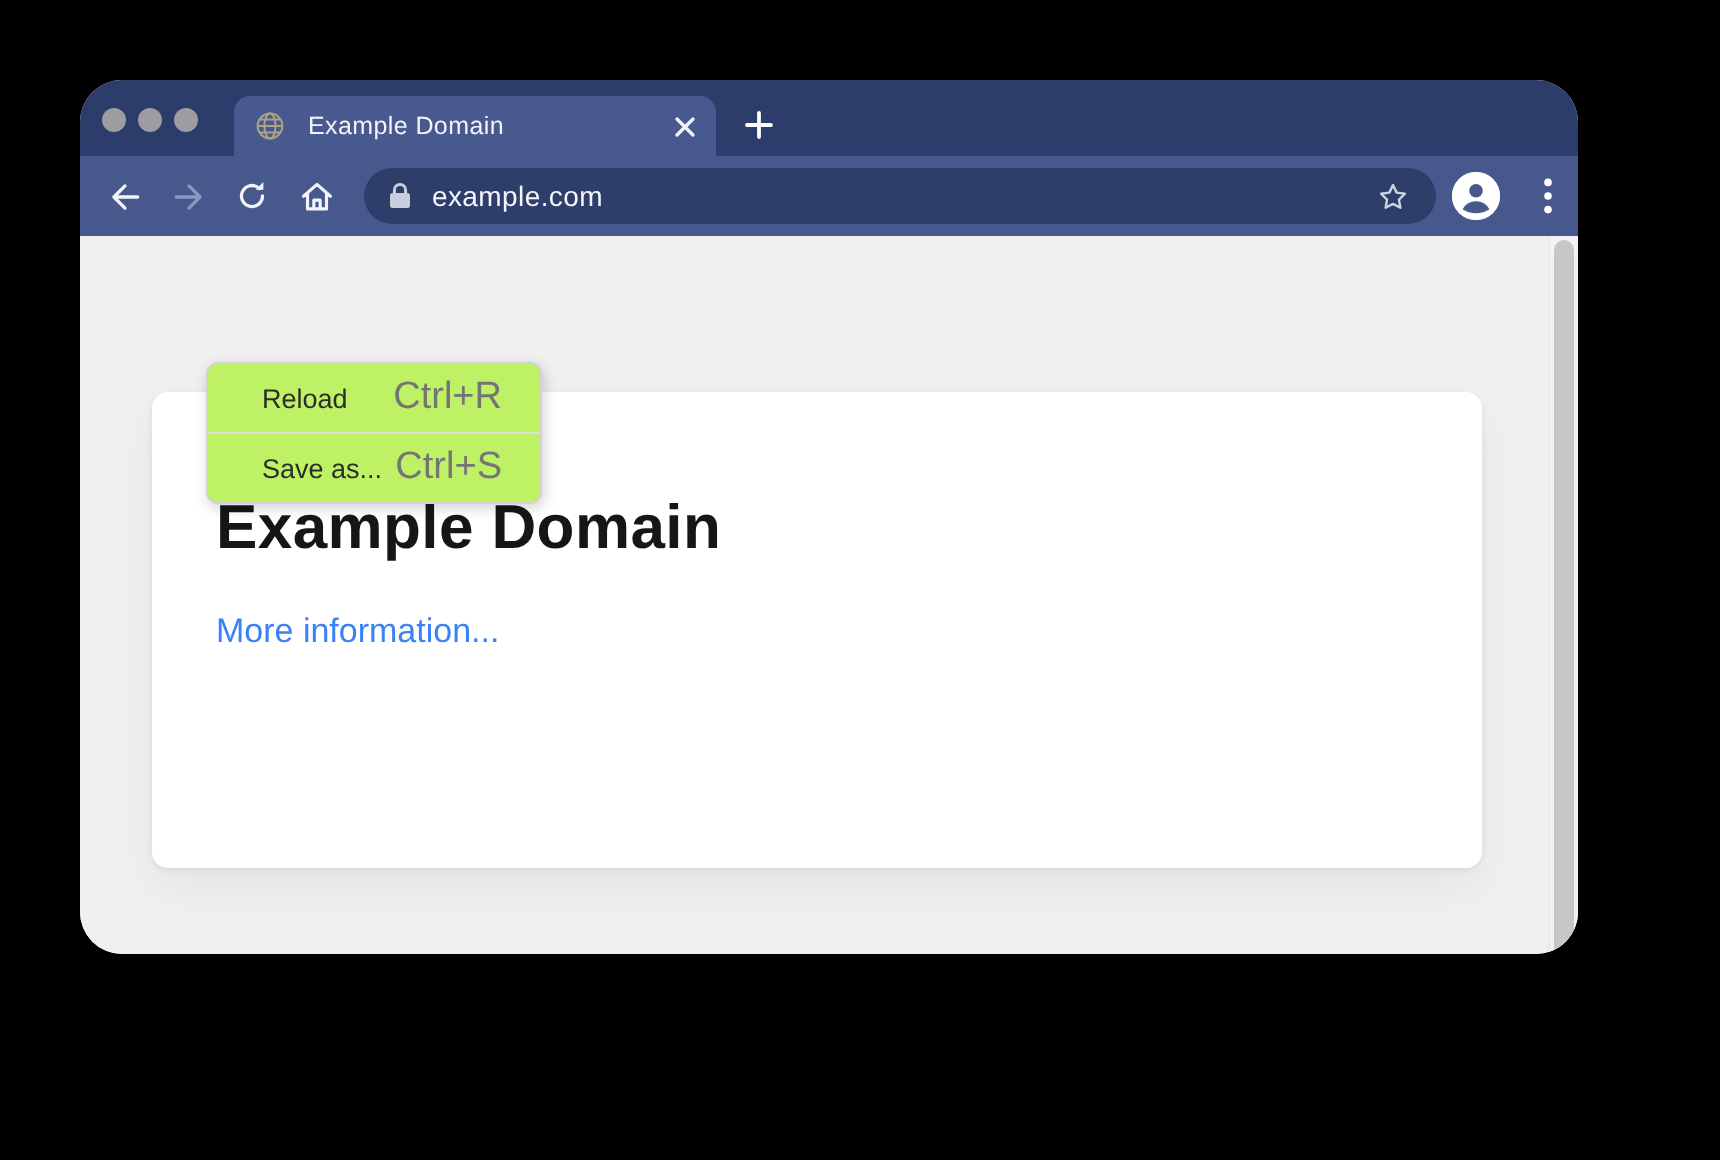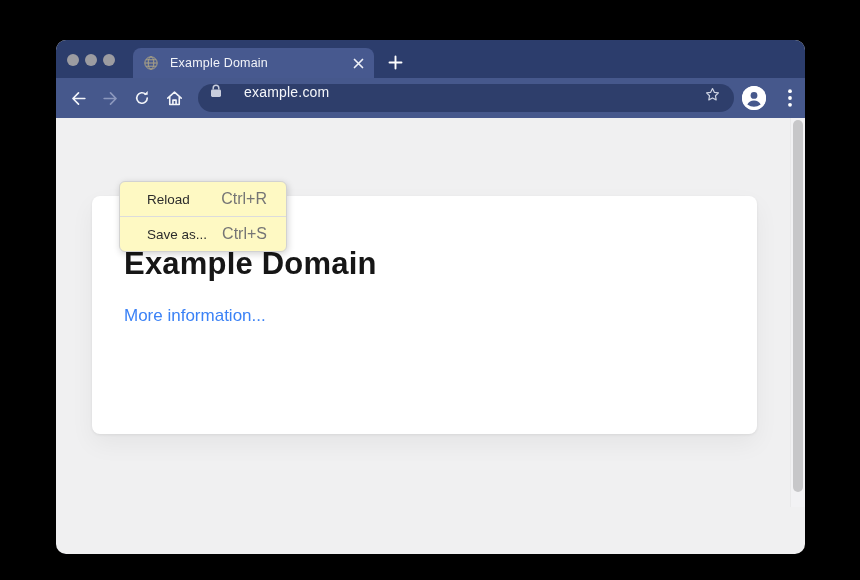--- a/index.html
+++ b/index.html
@@ -1,21 +1,21 @@
 <!DOCTYPE html>
 <html><head>
 <meta charset="utf-8">
 <style>
   * { margin:0; padding:0; box-sizing:border-box; }
   body { background:#000; width:860px; height:580px; overflow:hidden;
          font-family:"Liberation Sans", sans-serif; }
   .stage { position:relative; width:860px; height:580px; background:#000; }
 
-  .window { position:absolute; left:56px; top:40px; width:749px; height:514px;
-            border-radius:10px; overflow:hidden; background:#f0f0f1;
+  .window { position:absolute; left:40px; top:40px; width:749px; height:437px;
+            border-radius:21px; overflow:hidden; background:#f0f0f1;
             box-shadow:0 12px 40px rgba(0,0,0,.6); }
 
   
   .titlebar { position:relative; height:38px; background:#2c3d6c; }
   .traffic { position:absolute; left:11px; top:14px; display:flex; gap:6px; }
   .traffic .dot { width:12px; height:12px; border-radius:50%; background:#9c9ca1; }
   .tab { position:absolute; left:77px; top:8px; width:241px; height:30px;
          background:#47598f; border-radius:8px 8px 0 0; display:flex;
          align-items:center; padding-left:10px; }
   .favicon { width:16px; height:16px; flex:0 0 16px; }
@@ -28,21 +28,21 @@
              display:flex; align-items:center; justify-content:center;
              background:none; border:none; cursor:pointer; }
 
   
   .toolbar { position:relative; height:40px; background:#46588c; display:flex;
              align-items:center; padding-left:8px; }
   .tool-btn { width:28px; height:28px; margin-right:4px; border-radius:50%;
               display:flex; align-items:center; justify-content:center;
               background:none; border:none; cursor:pointer; }
   .omnibox { margin-left:6px; width:536px; height:28px; border-radius:14px;
-             background:#2e3e6b; display:flex; padding:0 12px;gap:12px; }
+             background:#2e3e6b; display:flex; align-items:center; padding:0 12px; }
   .url { margin-left:10px; font-size:14px; font-weight:500; color:#f4f6fa;
          letter-spacing:.2px; }
   .star-btn { margin-left:auto; width:20px; height:20px; display:flex;
               align-items:center; justify-content:center; background:none;
               border:none; cursor:pointer; }
   .avatar { margin-left:8px; width:24px; height:24px; border-radius:50%;
             background:#fff; display:flex; align-items:center; justify-content:center;
             border:none; cursor:pointer; }
   .menu-dots { margin-left:15px; width:18px; height:24px; display:flex;
                align-items:center; justify-content:center; background:none;
@@ -61,26 +61,26 @@
             text-decoration:none; cursor:pointer; }
 
   
   .scroll-track { position:absolute; right:0; top:0; width:15px; height:100%;
                   background:#f2f2f4; border-left:1px solid #e9e9ea; }
   .scroll-thumb { position:absolute; right:2px; top:2px; width:10px; height:372px;
                   border-radius:5px; background:#c7c7c9; }
 
   
   .ctx-menu { position:absolute; left:63px; top:63px; width:168px;
-              background:#fef9c3; border:1px solid #d2d2d2; border-radius:6px;
+              background:#bef264; border:1px solid #d2d2d2; border-radius:6px;
               box-shadow:1px 2px 7px rgba(0,0,0,.18); z-index:10; overflow:hidden; }
   .ctx-item { height:34px; display:flex; align-items:center;
               justify-content:space-between; padding:0 19px 0 27px; cursor:pointer; }
   .ctx-label { font-size:13.5px; color:#2c2c2c; }
-  .ctx-shortcut { font-size:16px; color:#757575; }
+  .ctx-shortcut { font-size:19px; color:#757575; }
   .ctx-divider { height:1px; background:#dcdcdc; }
 
   svg { display:block; }
 </style>
 </head>
 <body>
 
 <div class="stage">
   <div class="window">
 

